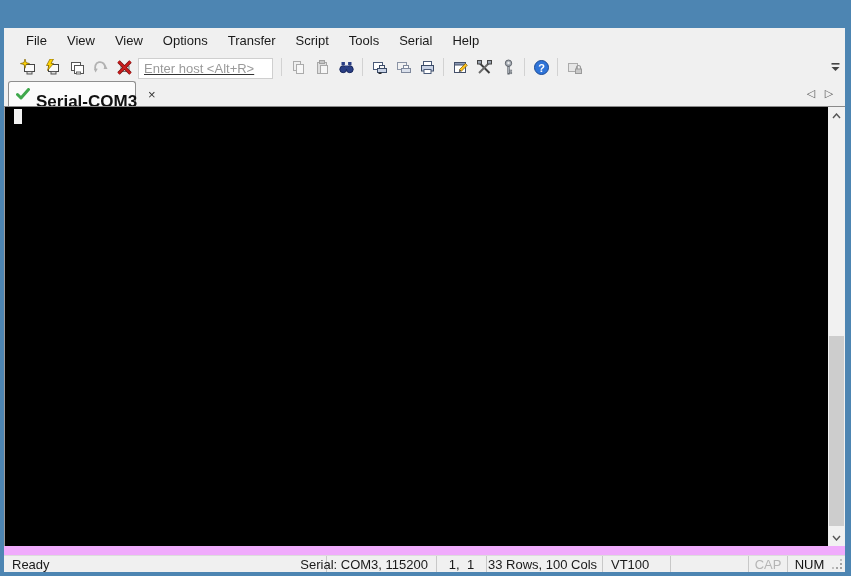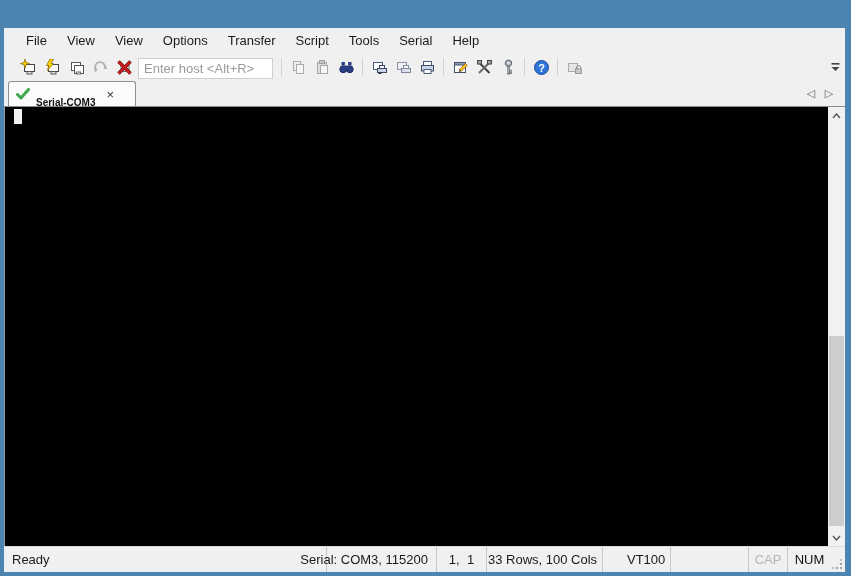--- a/index.html
+++ b/index.html
@@ -31,34 +31,34 @@
   .menu-item { padding:0 10px; font-size:13px; color:#1a1a1a; line-height:26px; }
 
   
   .toolbar { position:absolute; left:0; right:0; top:26px; height:26px;
     display:flex; align-items:center; padding-left:12px; background:#f0f0f0; }
   .tb-btn { width:24px; height:24px; display:flex; align-items:center;
     justify-content:center; flex:0 0 auto; }
   .tb-sep { width:1px; height:18px; background:#d2d2d2; margin:0 4px; flex:0 0 auto; }
   .host-input { width:135px; height:21px; border:1px solid #cfcfcf;
     background:#ffffff; font-size:13px; padding:0 5px; color:#333;
-    margin:3px 4px 0 2px; flex:0 0 auto; }
+    margin:3px 4px 0 2px; flex:0 0 auto;text-decoration:underline; }
   .host-input::placeholder { color:#9a9a9a; }
   .tb-overflow { position:absolute; right:2px; top:4px; width:15px; height:18px;
     display:flex; align-items:center; justify-content:center; }
 
   
   .tabbar { position:absolute; left:0; right:0; top:52px; height:26px;
     background:#f0f0f0; }
   .tab { position:absolute; left:4px; bottom:0; height:25px; width:128px;
     background:#fbfbfb; border:1px solid #8f8f8f; border-bottom:none;
     border-radius:3px 3px 0 0; display:flex; align-items:center;
     padding:0 8px 0 7px; }
   .tab-check { width:14px; height:12px; margin-right:6px; flex:0 0 auto; }
-  .tab-label { font-size:10px; font-weight:bold; color:#111; white-space:nowrap;margin-top:16px; }
+  .tab-label { font-size:17px; font-weight:bold; color:#111; white-space:nowrap;margin-top:16px; }
   .tab-close { margin-left:11px; font-size:13px; color:#333; line-height:1; }
   .tab-scroll { position:absolute; top:0; height:26px; width:16px;
     display:flex; align-items:center; justify-content:center;
     font-size:11px; color:#555; }
   .ts-left { right:26px; } .ts-right { right:8px; }
 
   
   .terminal-wrap { position:absolute; left:0; right:0; top:78px; bottom:26px;
     border-top:1px solid #8a8a8a; }
   .terminal { position:absolute; left:0; top:0; bottom:0; right:17px;
@@ -67,30 +67,30 @@
     background:#f2f2f2; }
   .scrollbar { position:absolute; right:0; top:0; bottom:0; width:17px;
     background:#f1f1f1; }
   .sb-arrow { position:absolute; left:0; width:17px; height:17px;
     display:flex; align-items:center; justify-content:center; }
   .sb-up { top:0; } .sb-down { bottom:0; }
   .sb-thumb { position:absolute; left:1px; width:15px; top:229px; height:190px;
     background:#cdcdcd; }
 
   
-  .statusbar { position:absolute; left:0; right:0; bottom:0; height:26px;
+  .statusbar { position:absolute; left:0; right:0; bottom:0; height:17px;
     background:#f0f0f0; border-top:1px solid #dcdcdc; display:flex;
     align-items:stretch; font-size:13px; color:#1a1a1a; }
   .sb-sec { display:flex; align-items:center; border-left:1px solid #c8c8c8;
     white-space:pre; }
   .sec-ready { flex:1 1 auto; border-left:none; padding-left:8px; }
   .sec-conn { width:110px; justify-content:flex-end; padding-right:8px; }
   .sec-pos  { width:50px; justify-content:center; }
   .sec-size { width:116px; padding-left:1px; }
-  .sec-emu  { width:68px; padding-left:24px; }
+  .sec-emu  { width:68px; padding-left:8px; }
   .sec-blank{ width:78px; }
   .sec-cap  { width:39px; justify-content:center; color:#b5b5b5; }
   .sec-num  { width:44px; justify-content:center; color:#111; }
   .sec-grip { width:14px; border-left:none; align-items:flex-end;
     justify-content:flex-end; padding:0 2px 2px 0; }
 </style>
 </head>
 <body>
 
 <div class="window">

